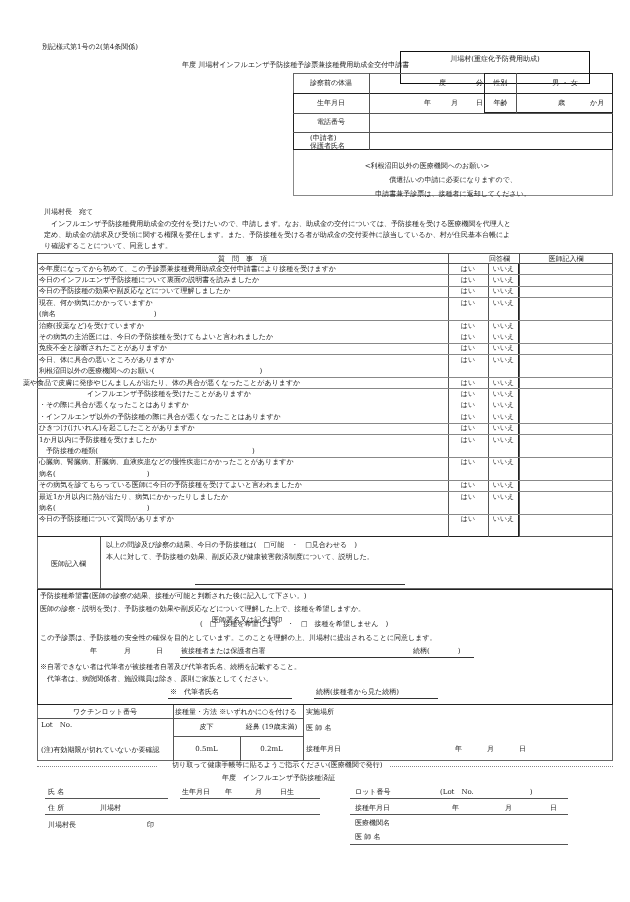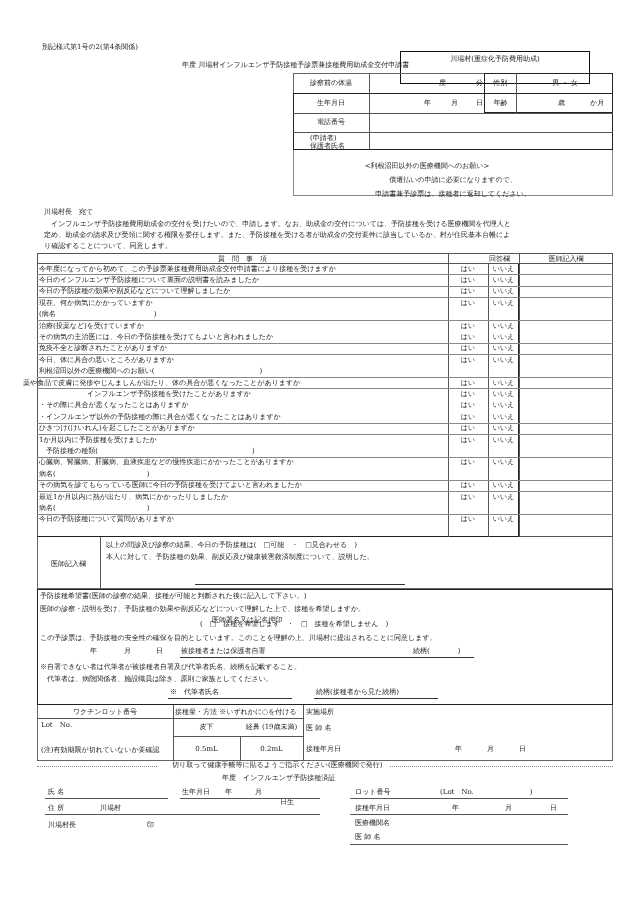--- a/index.html
+++ b/index.html
@@ -234,21 +234,21 @@
 <div class="dash" style="left:390px;top:766px;width:223px;"></div>
 <div class="abs t" style="left:172px;top:762px;">切り取って健康手帳等に貼るようご指示ください(医療機関で発行)</div>
 
 <div class="abs t" style="left:222px;top:775px;">年度　インフルエンザ予防接種済証</div>
 
 <div class="abs t" style="left:48px;top:789px;">氏 名</div>
 <div class="hl" style="left:45px;top:798px;width:123px;"></div>
 <div class="abs t" style="left:182px;top:789px;">生年月日</div>
 <div class="abs t" style="left:225px;top:789px;">年</div>
 <div class="abs t" style="left:255px;top:789px;">月</div>
-<div class="abs t" style="left:280px;top:789px;margin-top:10px;">日生</div>
+<div class="abs t" style="left:280px;top:789px;">日生</div>
 <div class="hl" style="left:180px;top:798px;width:140px;"></div>
 
 <div class="abs t" style="left:48px;top:805px;">住 所</div>
 <div class="abs t" style="left:100px;top:805px;">川場村</div>
 <div class="hl" style="left:45px;top:814px;width:275px;"></div>
 
 <div class="abs t" style="left:48px;top:822px;">川場村長</div>
 <div class="abs t" style="left:147px;top:822px;">印</div>
 
 <div class="abs t" style="left:355px;top:789px;">ロット番号</div>

